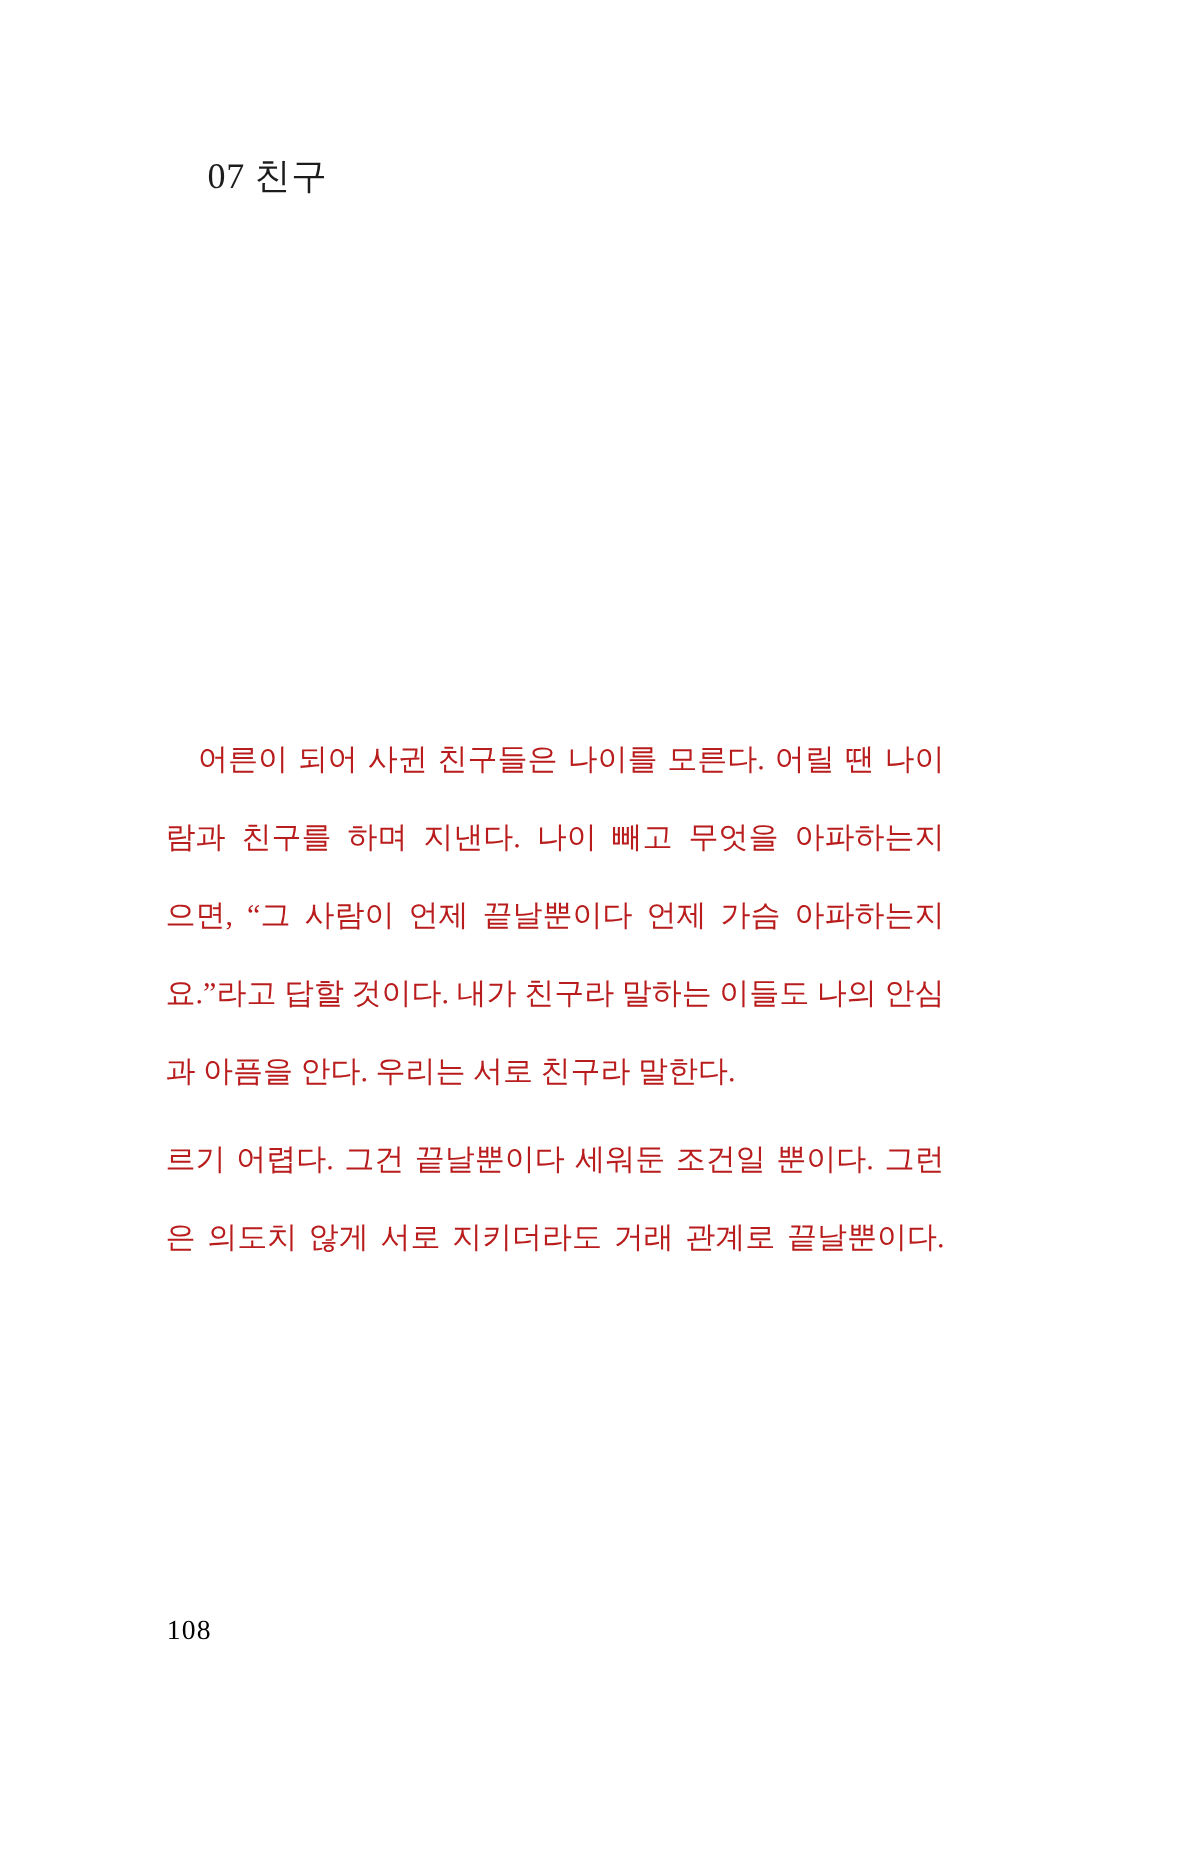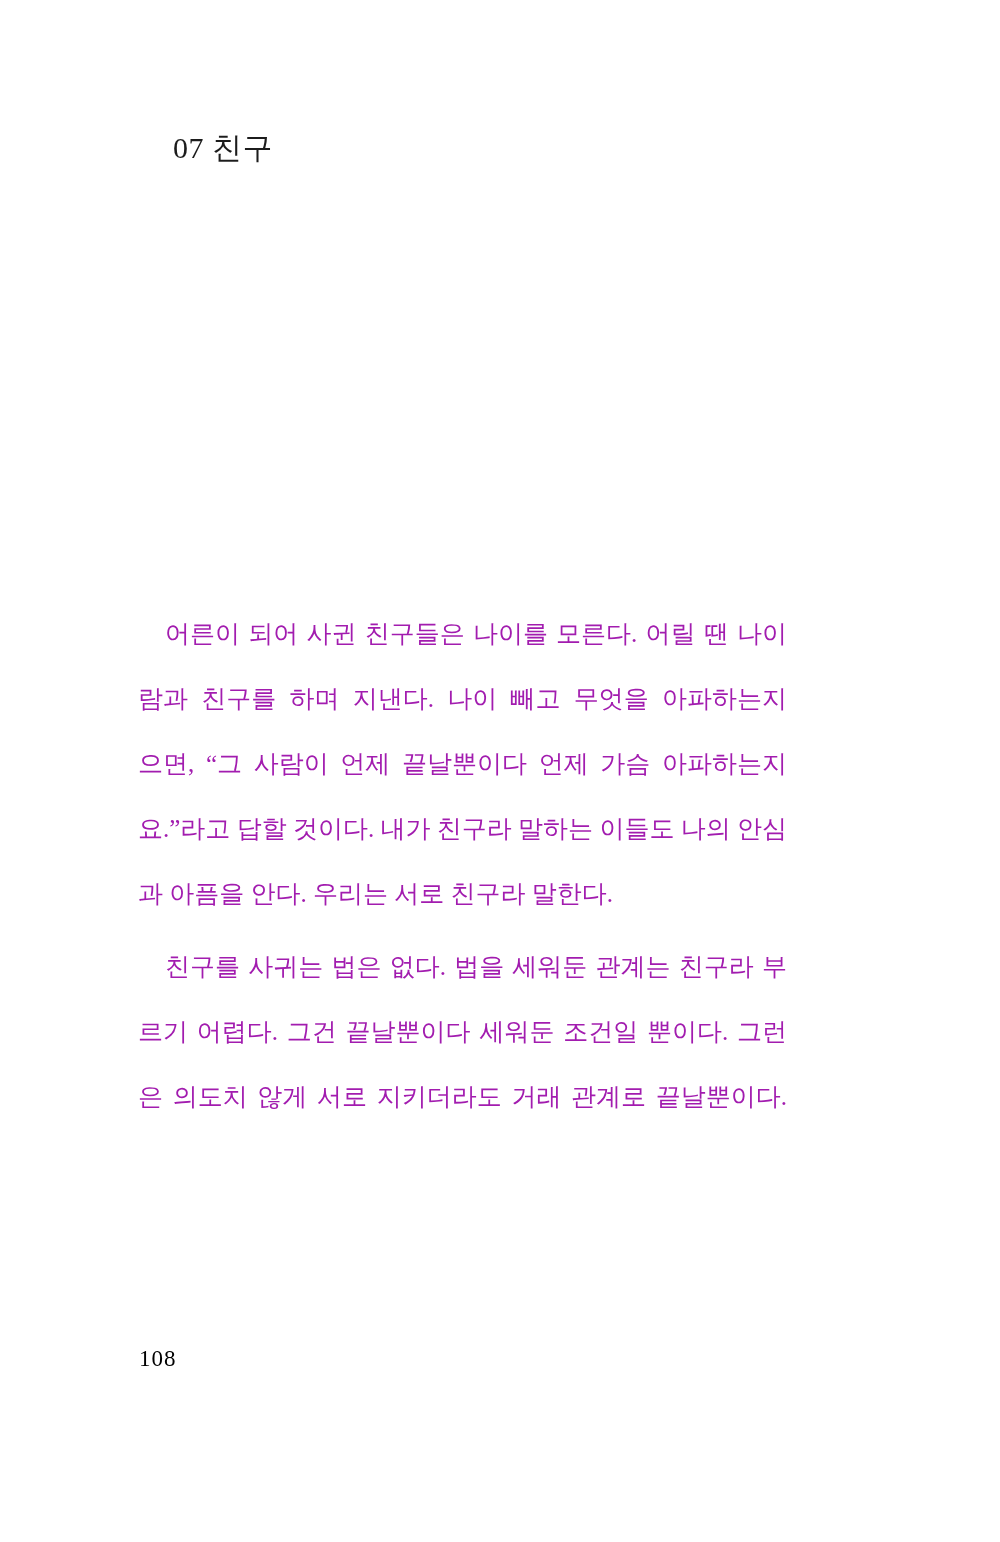--- a/index.html
+++ b/index.html
@@ -25,21 +25,21 @@
     color: #1c1c1c;
     letter-spacing: 0.5px;
   }
   .body-text {
     position: absolute;
     left: 118px;
     top: 581px;
     width: 673px;
     font-size: 25px;
     line-height: 65px;
-    color: #a21caf;
+    color: #b91c1c;
   }
   .para { display: block; }
   .line {
     height: 65px;
     overflow: hidden;
     text-align: justify;
     text-align-last: justify;
     word-break: keep-all;
   }
   .line.indent { text-indent: 27px; }
@@ -68,21 +68,20 @@
 
     <div class="para">
       <div class="line indent">어른이 되어 사귄 친구들은 나이를 모른다. 어릴 땐 나이</div>
       <div class="line">람과 친구를 하며 지낸다. 나이 빼고 무엇을 아파하는지 내게 물</div>
       <div class="line">으면, “그 사람이 언제 끝날뿐이다 언제 가슴 아파하는지 알아</div>
       <div class="line">요.”라고 답할 것이다. 내가 친구라 말하는 이들도 나의 안심</div>
       <div class="line para-end">과 아픔을 안다. 우리는 서로 친구라 말한다.</div>
     </div>
 
     <div class="para">
-      <div class="line indent">친구를 사귀는 법은 없다. 법을 세워둔 관계는 친구라 부</div>
       <div class="line">르기 어렵다. 그건 끝날뿐이다 세워둔 조건일 뿐이다. 그런 조건</div>
       <div class="line">은 의도치 않게 서로 지키더라도 거래 관계로 끝날뿐이다. 친</div>
     </div>
 
   </div>
 
   <div class="page-number">108</div>
 
 </div>
 

